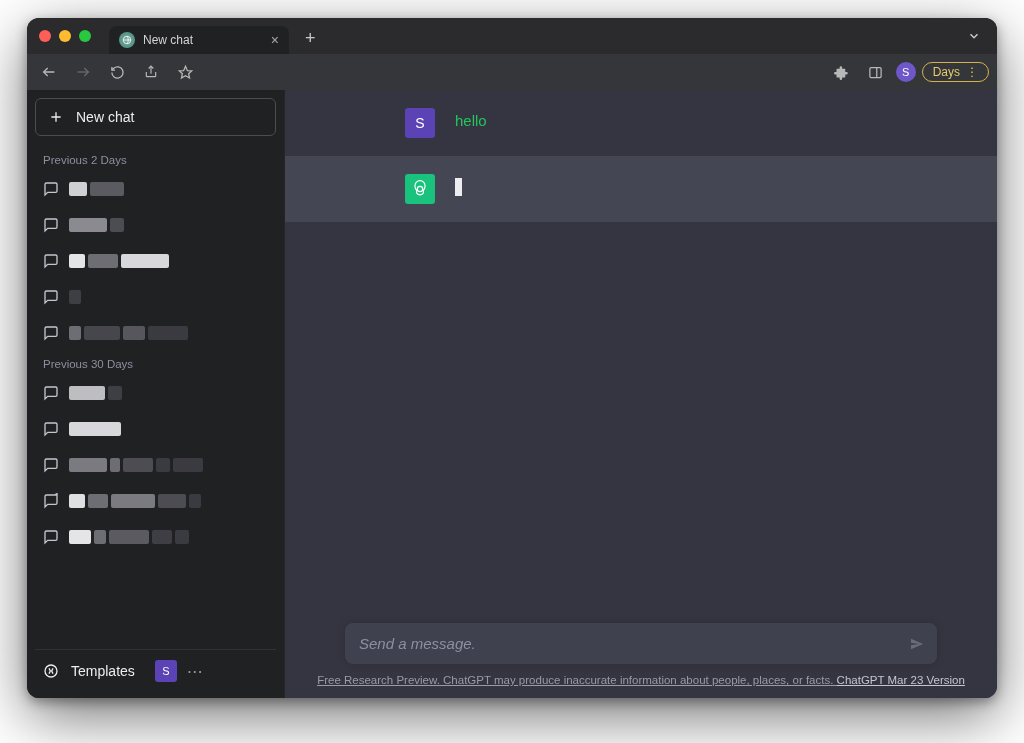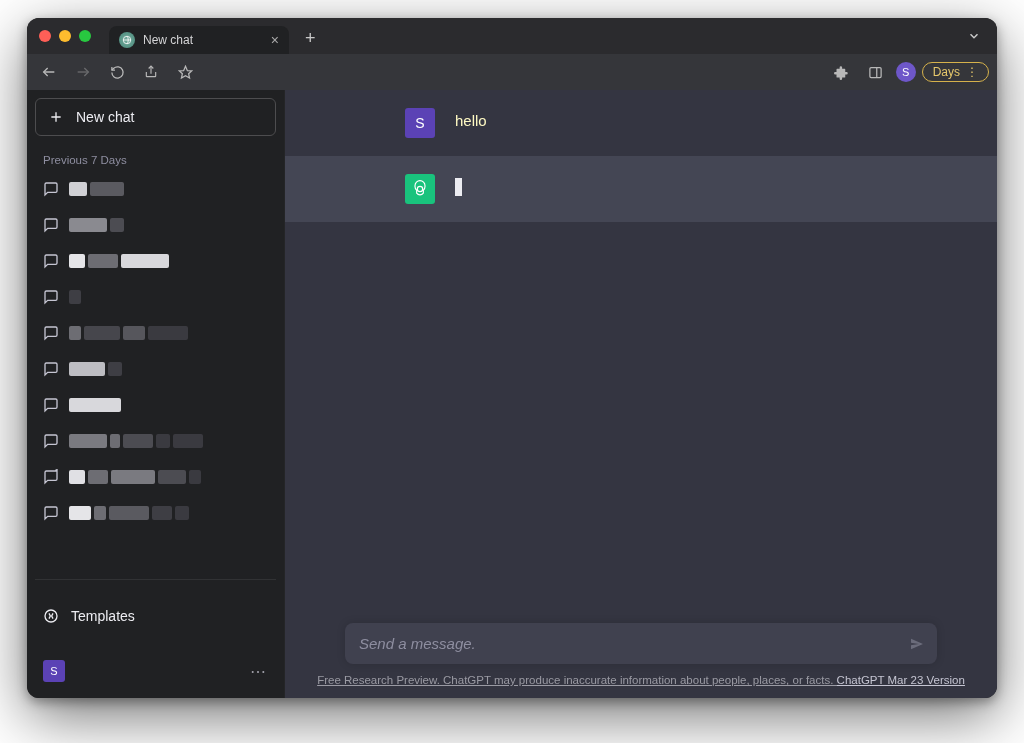--- a/index.html
+++ b/index.html
@@ -151,23 +151,23 @@
     .chat-icon {
       width: 16px; height: 16px; flex-shrink:0;
     }
     .redacted-row { display:flex; gap:3px; align-items:center; overflow:hidden;}
     .redacted {
       height: 14px; border-radius: 2px;
       background: #6d6d73;
     }
     .sidebar-bottom {
       margin-top: auto;
-      display:flex; flex-direction:column; gap:18px;
+      display:flex; gap:4px;
       border-top: 1px solid rgba(255,255,255,0.08);
-      padding-top: 18px;
+      padding-top: 2px;
     }
     .sb-row {
       display:flex; align-items:center; gap:12px;
       padding: 10px 8px;
       color: #ececf1; font-size: 14px;
       cursor:pointer; border-radius:6px;
     }
     .new-badge {
       margin-left: auto;
       background: #fae69e;
@@ -200,21 +200,21 @@
     }
     .msg-row.user { background:#343541; }
     .msg-row.assistant { background:#444654; }
     .msg-avatar {
       width: 30px; height:30px; border-radius:3px; flex-shrink:0;
       display:flex;align-items:center;justify-content:center;
       color:#fff; font-size:14px;
     }
     .msg-avatar.user { background:#5b42b5; }
     .msg-avatar.bot { background:#19c37d; }
-    .msg-text { color:#fef9c3; font-size:15px; padding-top:4px;}
+    .msg-text { color:#22c55e; font-size:15px; padding-top:4px;}
     .cursor-block {
       display:inline-block; width:7px; height:18px; background:#ececf1;
       animation: blink 1.1s step-start infinite;
     }
     @keyframes blink { 50% { opacity: 0.15; } }
     .main-fill{flex:1;}
     .composer-wrap {
       padding: 12px 60px 0 60px;
       background: linear-gradient(to bottom, rgba(52,53,65,0), #343541 50%);
       font-style: italic;
@@ -327,21 +327,21 @@
       <div class="new-chat">
         <span>
           <svg width="16" height="16" viewBox="0 0 24 24" fill="none" stroke="currentColor" stroke-width="2">
               <line x1="12" y1="5" x2="12" y2="19"></line>
               <line x1="5" y1="12" x2="19" y2="12"></line>
             </svg>
         </span>
         <span>New chat</span>
       </div>
 
-      <div class="section-label">Previous 7 Days</div>
+      <div class="section-label">Previous 2 Days</div>
 
       <div class="chat-item">
         <span class="chat-icon">
             <svg width="16" height="16" viewBox="0 0 24 24" fill="none" stroke="#c5c5d2" stroke-width="2">
               <path d="M21 15a2 2 0 0 1-2 2H7l-4 4V5a2 2 0 0 1 2-2h14a2 2 0 0 1 2 2z"></path>
             </svg>
           </span>
         <div class="redacted-row">
             <div class="redacted" style="width:18px;background:#d0d0d4"></div>
             <div class="redacted" style="width:34px;background:#5a5a60"></div>
@@ -387,20 +387,21 @@
             </svg>
           </span>
         <div class="redacted-row">
             <div class="redacted" style="width:12px"></div>
             <div class="redacted" style="width:36px;background:#46464c"></div>
             <div class="redacted" style="width:22px;background:#56565c"></div>
             <div class="redacted" style="width:40px;background:#3a3a40"></div>
           </div>
       </div>
 
+      <div class="section-label">Previous 30 Days</div>
 
       <div class="chat-item">
         <span class="chat-icon">
             <svg width="16" height="16" viewBox="0 0 24 24" fill="none" stroke="#c5c5d2" stroke-width="2">
               <path d="M21 15a2 2 0 0 1-2 2H7l-4 4V5a2 2 0 0 1 2-2h14a2 2 0 0 1 2 2z"></path>
             </svg>
           </span>
         <div class="redacted-row">
             <div class="redacted" style="width:36px;background:#bdbdc2"></div>
             <div class="redacted" style="width:14px;background:#3e3e44"></div>

